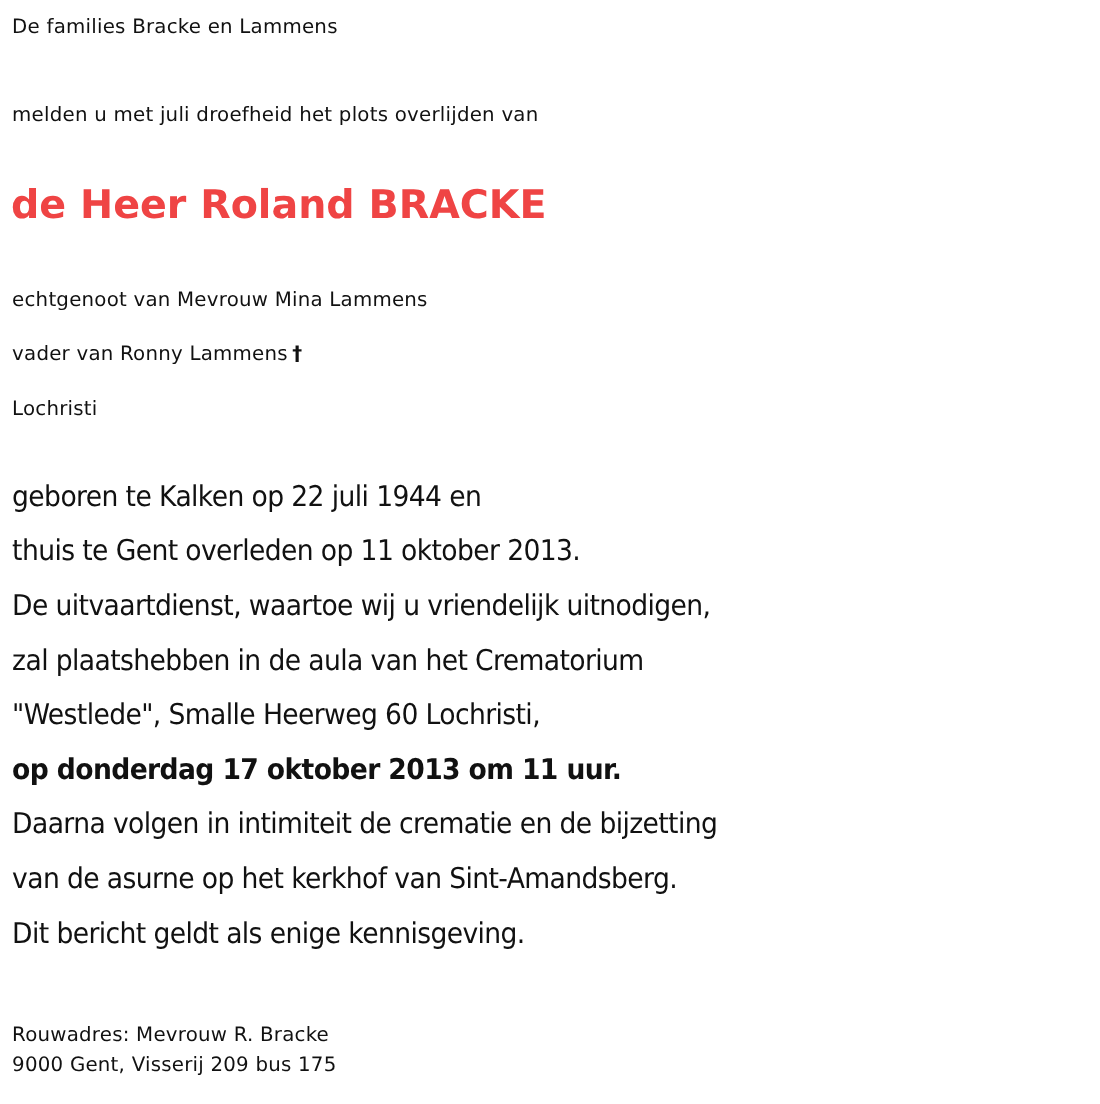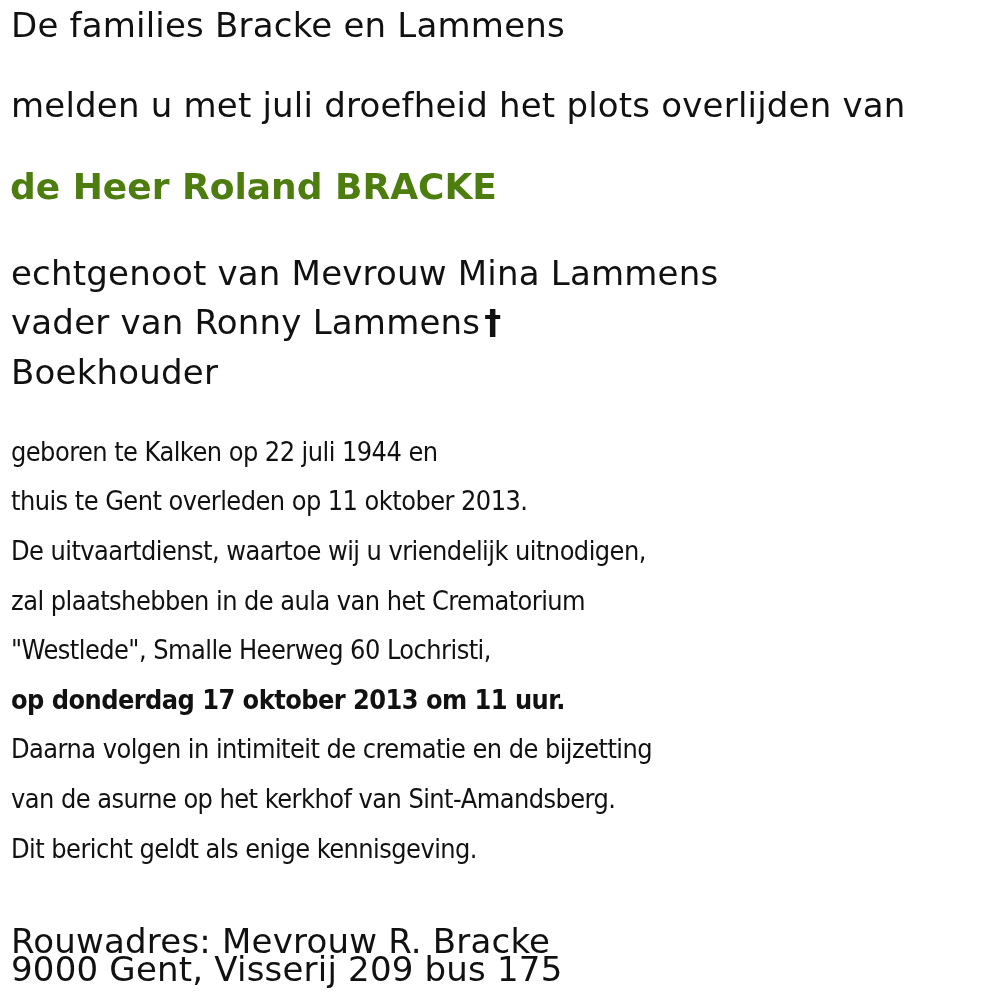--- a/index.html
+++ b/index.html
@@ -11,40 +11,40 @@
       width: 1000px;
       height: 1004px;
       overflow: hidden;
       position: relative;
       font-family: "DejaVu Sans", sans-serif;
       color: #111111;
     }
     .line {
       position: absolute;
       left: 11px;
-      font-size: 34px;
+      font-size: 18px;
       line-height: 30px;
       white-space: nowrap;
       letter-spacing: 0.2px;
     }
     .narrow {
       font-size: 26px;
       letter-spacing: -0.6px;
       transform-origin: left center;
       transform: scaleX(0.93);
     }
     .headline {
       position: absolute;
       left: 10px;
       top: 167px;
       font-size: 36px;
       line-height: 40px;
       font-weight: bold;
       white-space: nowrap;
-      color: #4d7c0f;
+      color: #ef4444;
     }
     .bold {
       font-weight: bold;
     }
     .cross {
       display: inline-block;
       font-weight: bold;
       margin-left: 4px;
     }
   </style>
@@ -58,21 +58,21 @@
   <div class="line" style="top:90px;">melden u met juli droefheid het plots overlijden van</div>
 
   <div class="headline">de Heer Roland BRACKE</div>
 
   <div class="line" style="top:258px;text-align:center;">echtgenoot van Mevrouw Mina Lammens</div>
 
   <div class="line" style="top:307px;">
     <span>vader van Ronny Lammens</span><span class="cross">†</span>
   </div>
 
-  <div class="line" style="top:357px;">Boekhouder</div>
+  <div class="line" style="top:357px;">Lochristi</div>
 
   <div class="line narrow" style="top:437px;">geboren te Kalken op 22 juli 1944 en</div>
   <div class="line narrow" style="top:486px;">thuis te Gent overleden op 11 oktober 2013.</div>
   <div class="line narrow" style="top:536px;">De uitvaartdienst, waartoe wij u vriendelijk uitnodigen,</div>
   <div class="line narrow" style="top:586px;">zal plaatshebben in de aula van het Crematorium</div>
   <div class="line narrow" style="top:635px;">"Westlede", Smalle Heerweg 60 Lochristi,</div>
 
   <div class="line narrow bold" style="top:685px;">op donderdag 17 oktober 2013 om 11 uur.</div>
 
   <div class="line narrow" style="top:734px;">Daarna volgen in intimiteit de crematie en de bijzetting</div>

